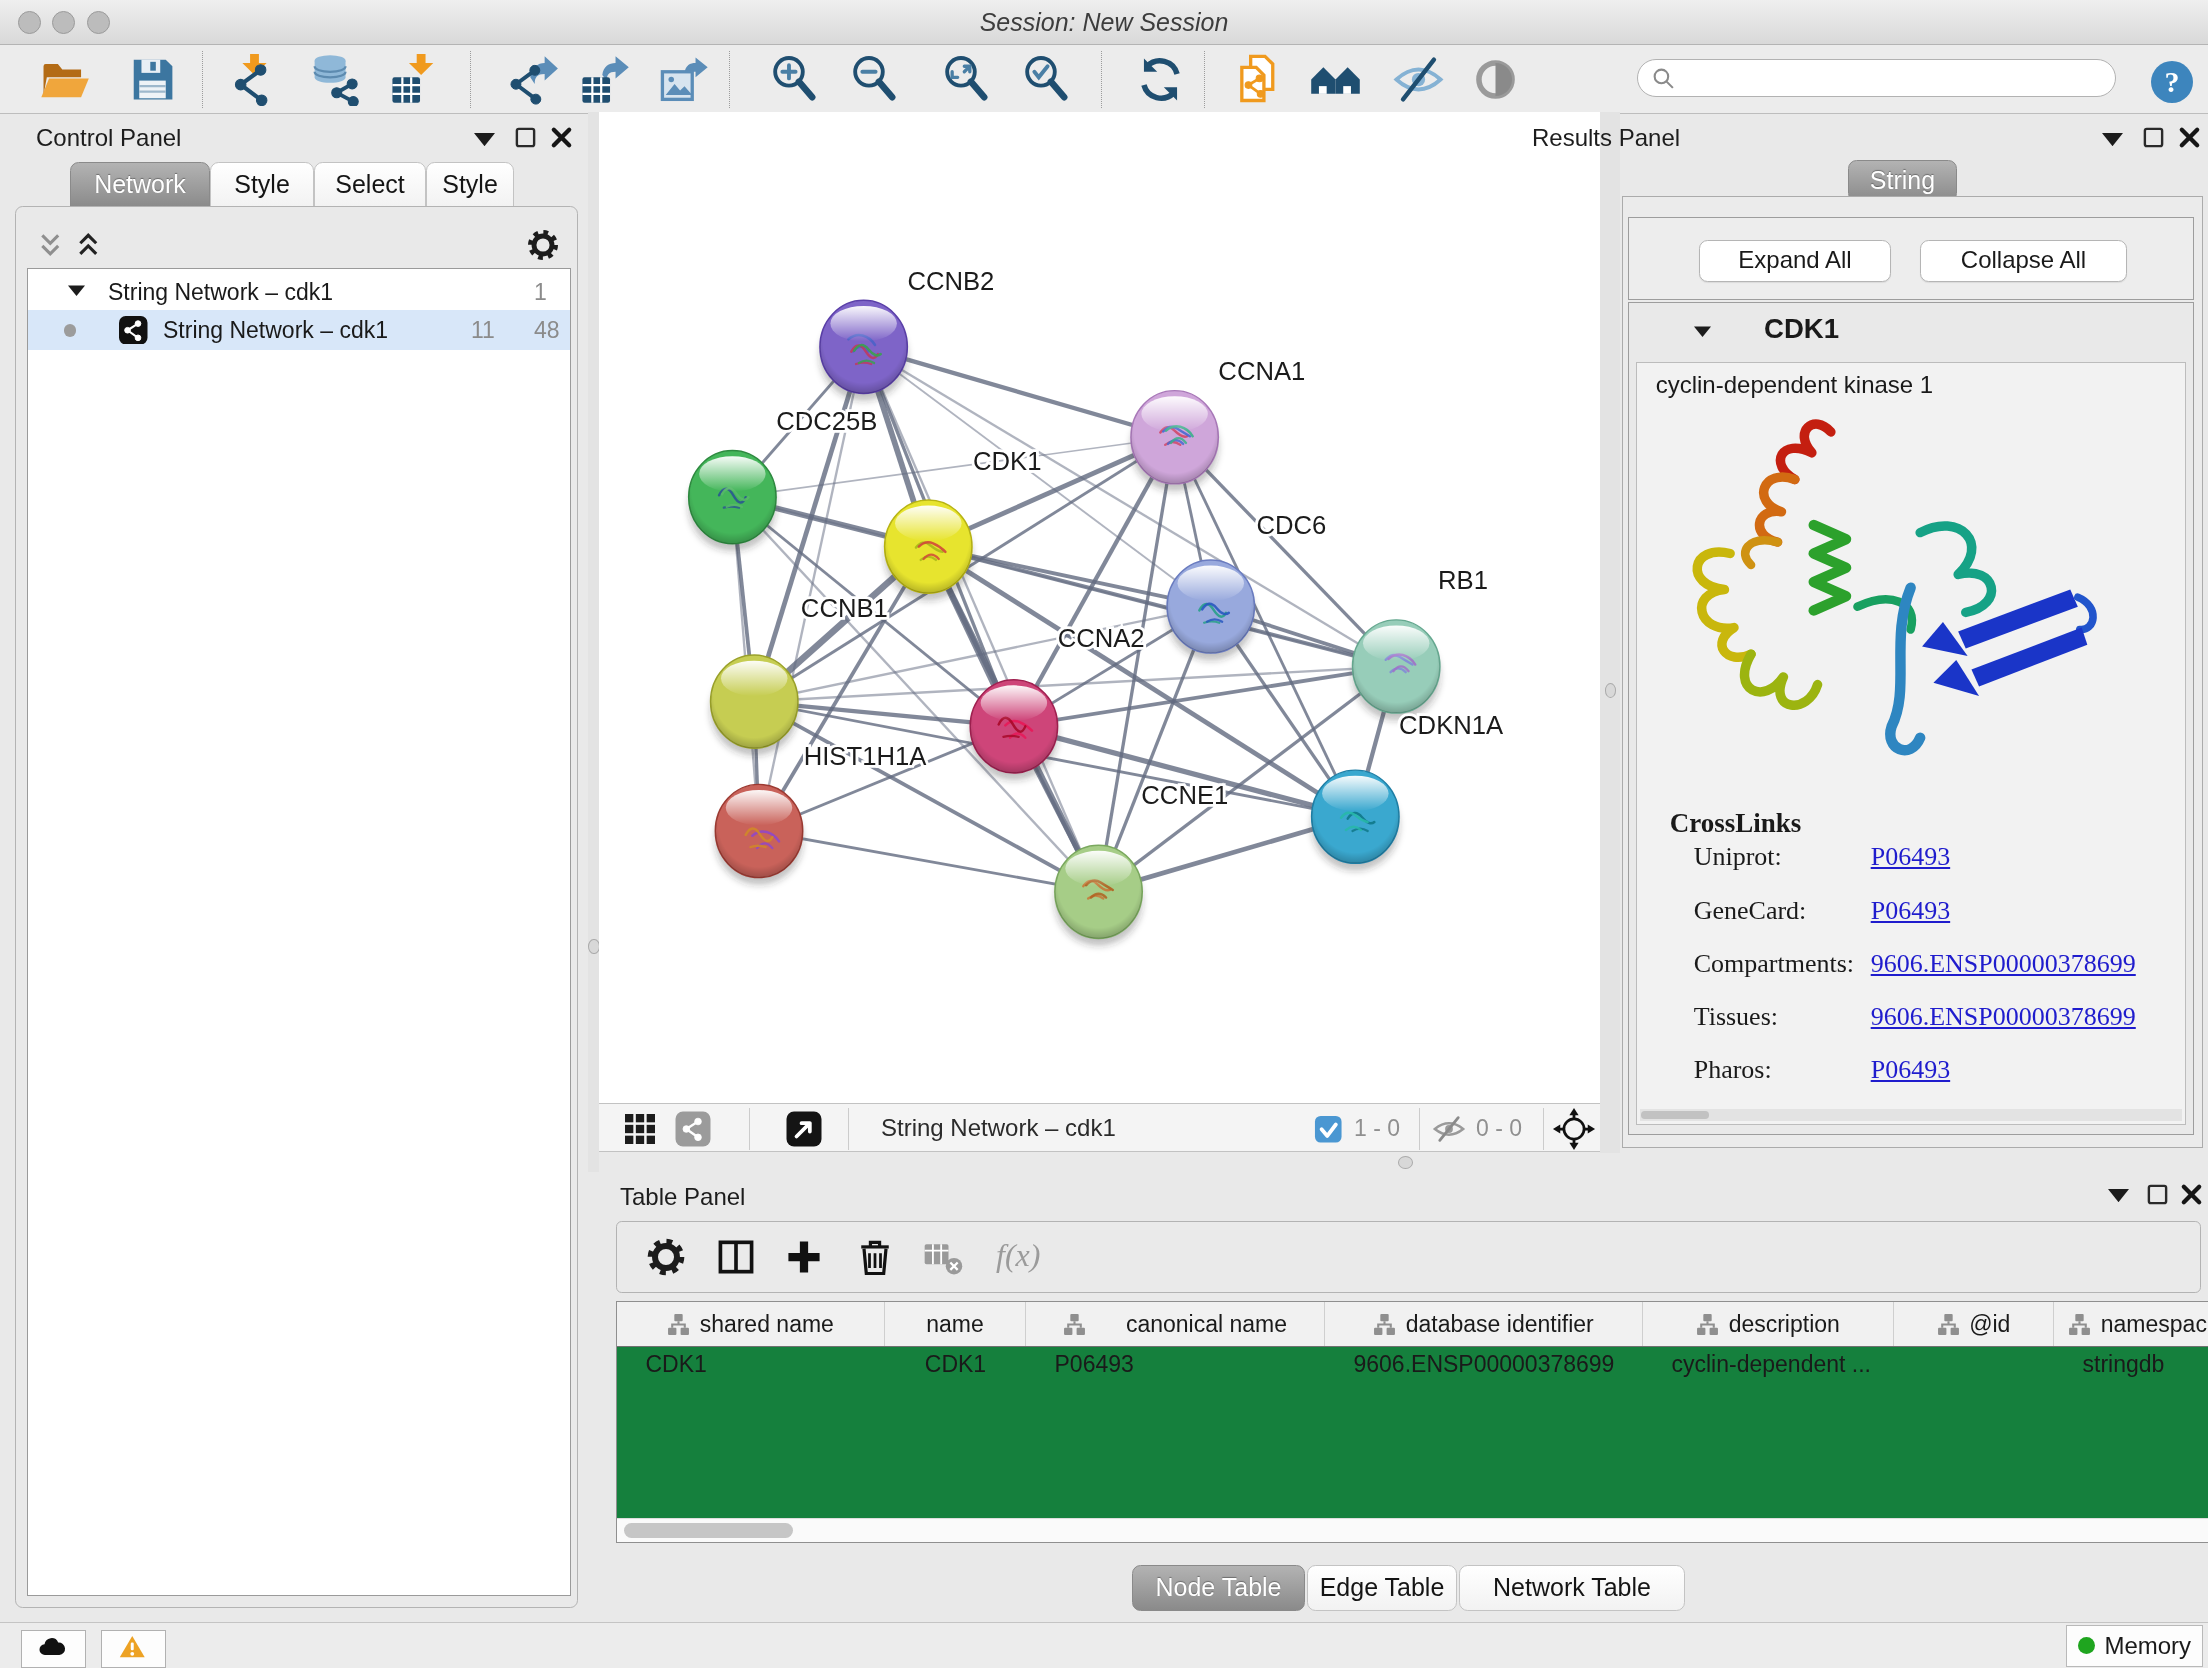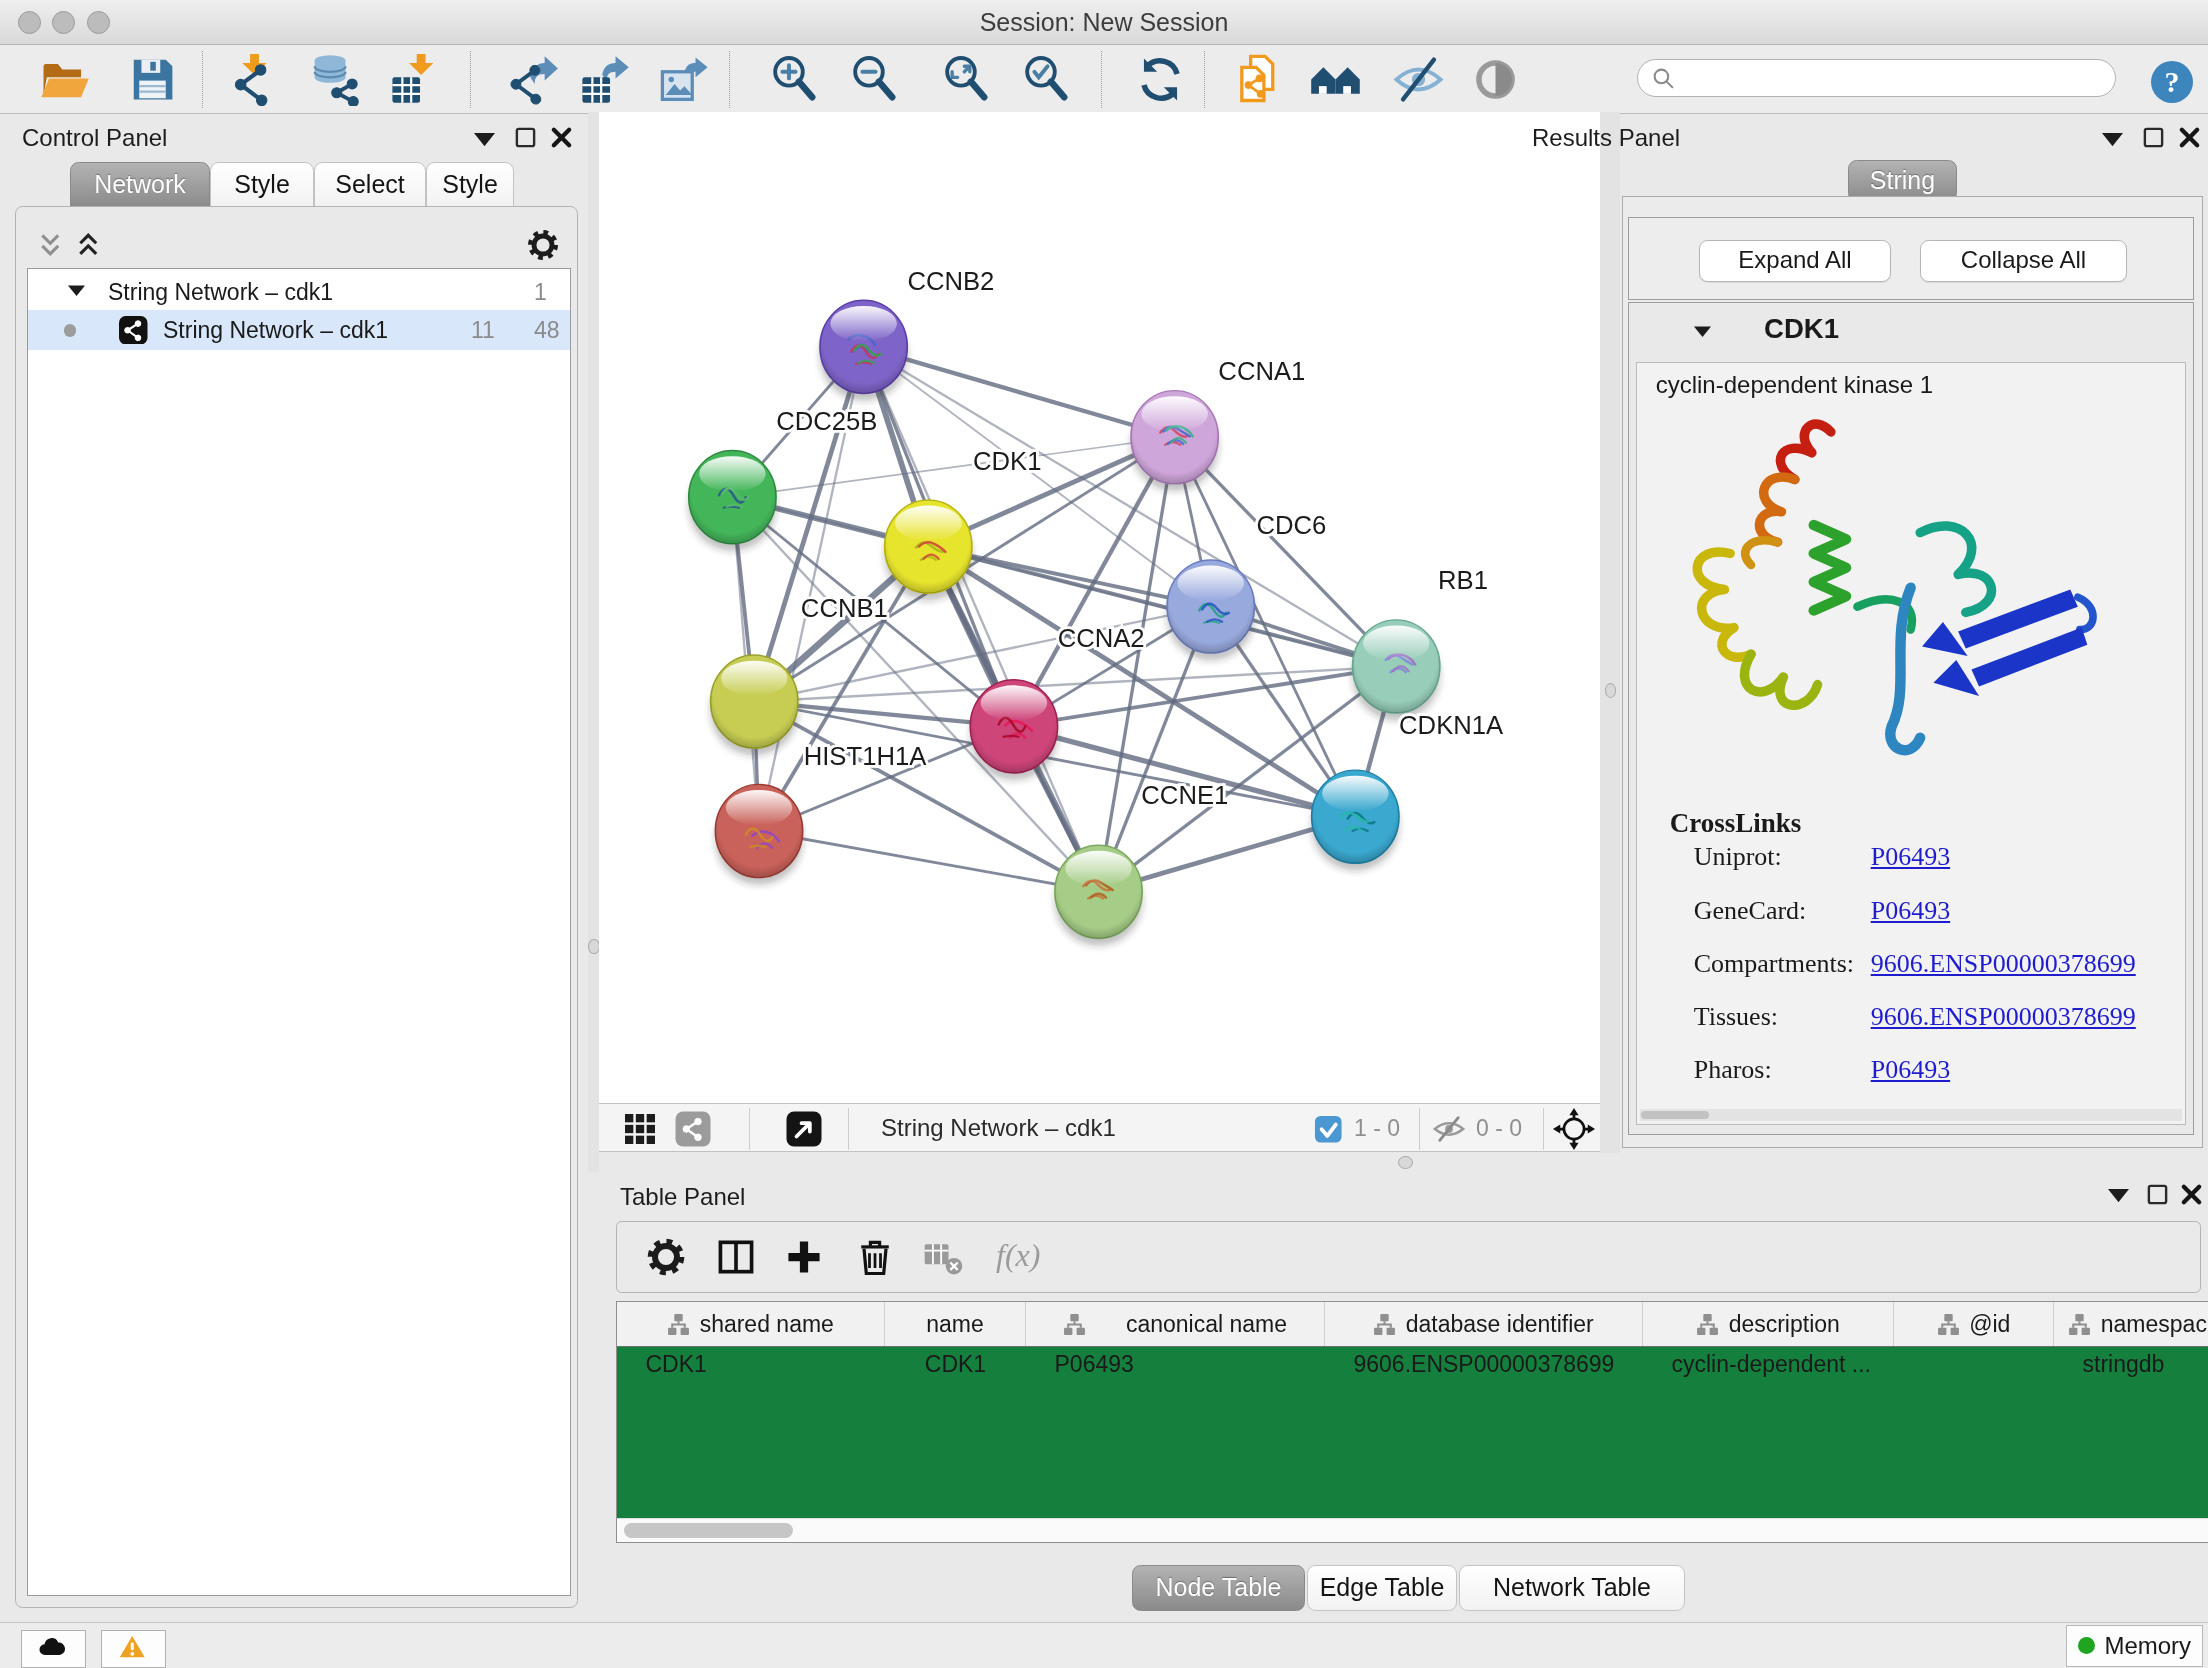--- a/index.html
+++ b/index.html
@@ -3,21 +3,21 @@
 <meta charset="utf-8">
 <style>
   html,body{margin:0;padding:0;}
   body{width:2208px;height:1668px;overflow:hidden;background:#e9e9e9;
        font-family:"Liberation Sans",sans-serif;color:#1a1a1a;position:relative;}
   .abs{position:absolute;}
   svg{display:block;width:100%;height:100%;}
 
   
   #titlebar{position:absolute;left:0;top:0;width:2208px;height:44px;
-    background:linear-gradient(#efefef,#d9d9d9);border-bottom:1px solid #b4b4b4;}
+    background:linear-gradient(#efefef,#d9d9d9);border-bottom:1px solid #b4b4b4;font-style:italic;}
   .traffic{position:absolute;top:11.4px;width:21px;height:21px;border-radius:50%;
     background:#bcbcbc;border:1px solid #9b9b9b;}
   #window-title{position:absolute;left:0;right:0;top:0;height:44px;line-height:44px;
     text-align:center;font-size:25px;color:#3d3d3d;}
 
   
   #toolbar{position:absolute;left:0;top:45px;width:2208px;height:68px;background:#ececec;
     border-bottom:1px solid #bdbdbd;}
   .tbi{position:absolute;top:7.6px;width:53px;height:53px;cursor:default;}
   .tsep{position:absolute;top:5.7px;height:57px;width:0;border-left:1.9px dotted #9c9c9c;}
@@ -31,21 +31,21 @@
   
   .panel-title{font-size:24px;color:#1d1d1d;}
   .tab{position:absolute;height:46px;box-sizing:border-box;border:1.4px solid #c3c3c3;
     background:linear-gradient(#ffffff,#f2f2f2);border-radius:8.6px;
     font-size:25px;text-align:center;color:#141414;cursor:default;}
   .tab.sel{background:linear-gradient(#b3b3b3,#8a8a8a);border-color:#8a8a8a;color:#fff;
     text-shadow:0 -1px 1px rgba(0,0,0,.35);}
   .tab span{display:block;line-height:43px;}
 
   
-  #cp-title{position:absolute;left:22px;top:124px;text-align:center;}
+  #cp-title{position:absolute;left:36px;top:124px;text-align:center;}
   #cp-collapse{left:474px;top:131px;width:21px;height:13.3px;}
   #cp-float{left:516px;top:126px;width:23px;height:23px;}
   #cp-close{left:552px;top:126px;width:23px;height:23px;}
   #cp-box{position:absolute;left:15px;top:206px;width:561px;height:1400px;background:#e9e9e9;
     border:1.4px solid #b3b3b3;border-radius:7.6px;}
   #cp-toolrow{position:absolute;left:15px;top:219px;width:561px;height:49px;}
   #cp-chev-dn{position:absolute;left:21px;top:11.4px;width:28.5px;height:30px;}
   #cp-chev-up{position:absolute;left:59px;top:11.4px;width:28.5px;height:30px;}
   #cp-selection-status{position:absolute;left:0;right:0;top:11.4px;text-align:center;font-size:23px;}
   #cp-gear{position:absolute;left:510px;top:7.6px;width:36px;height:36px;}

